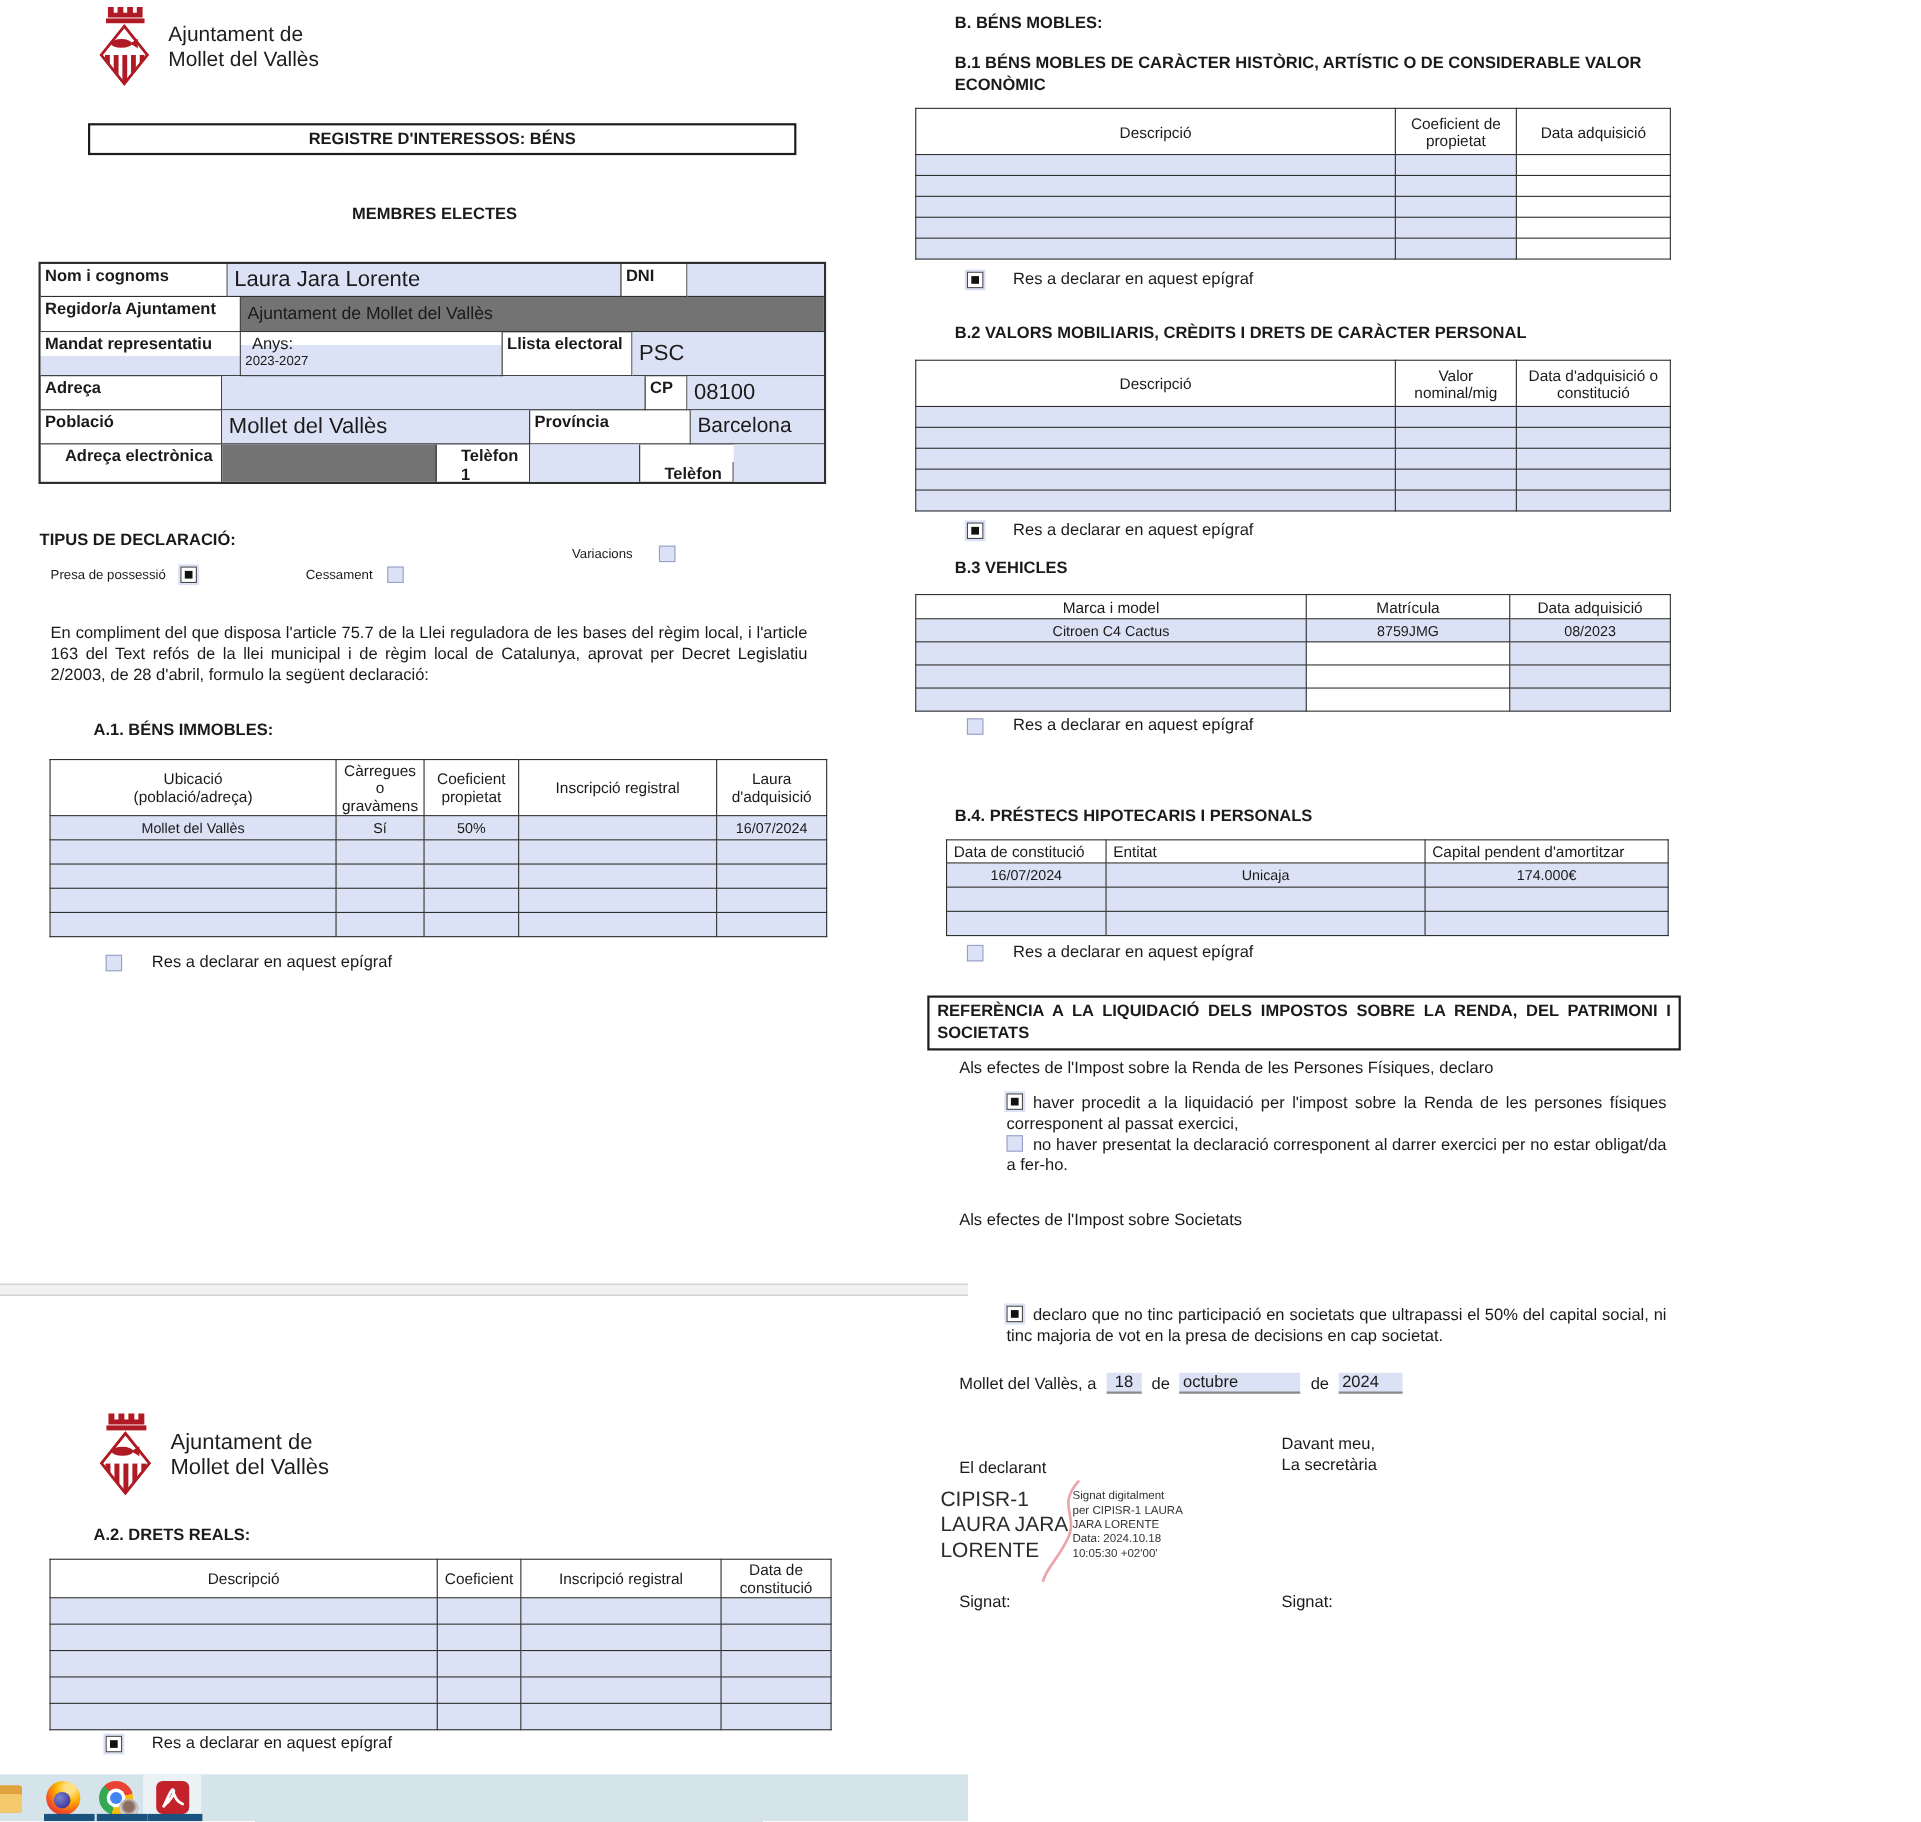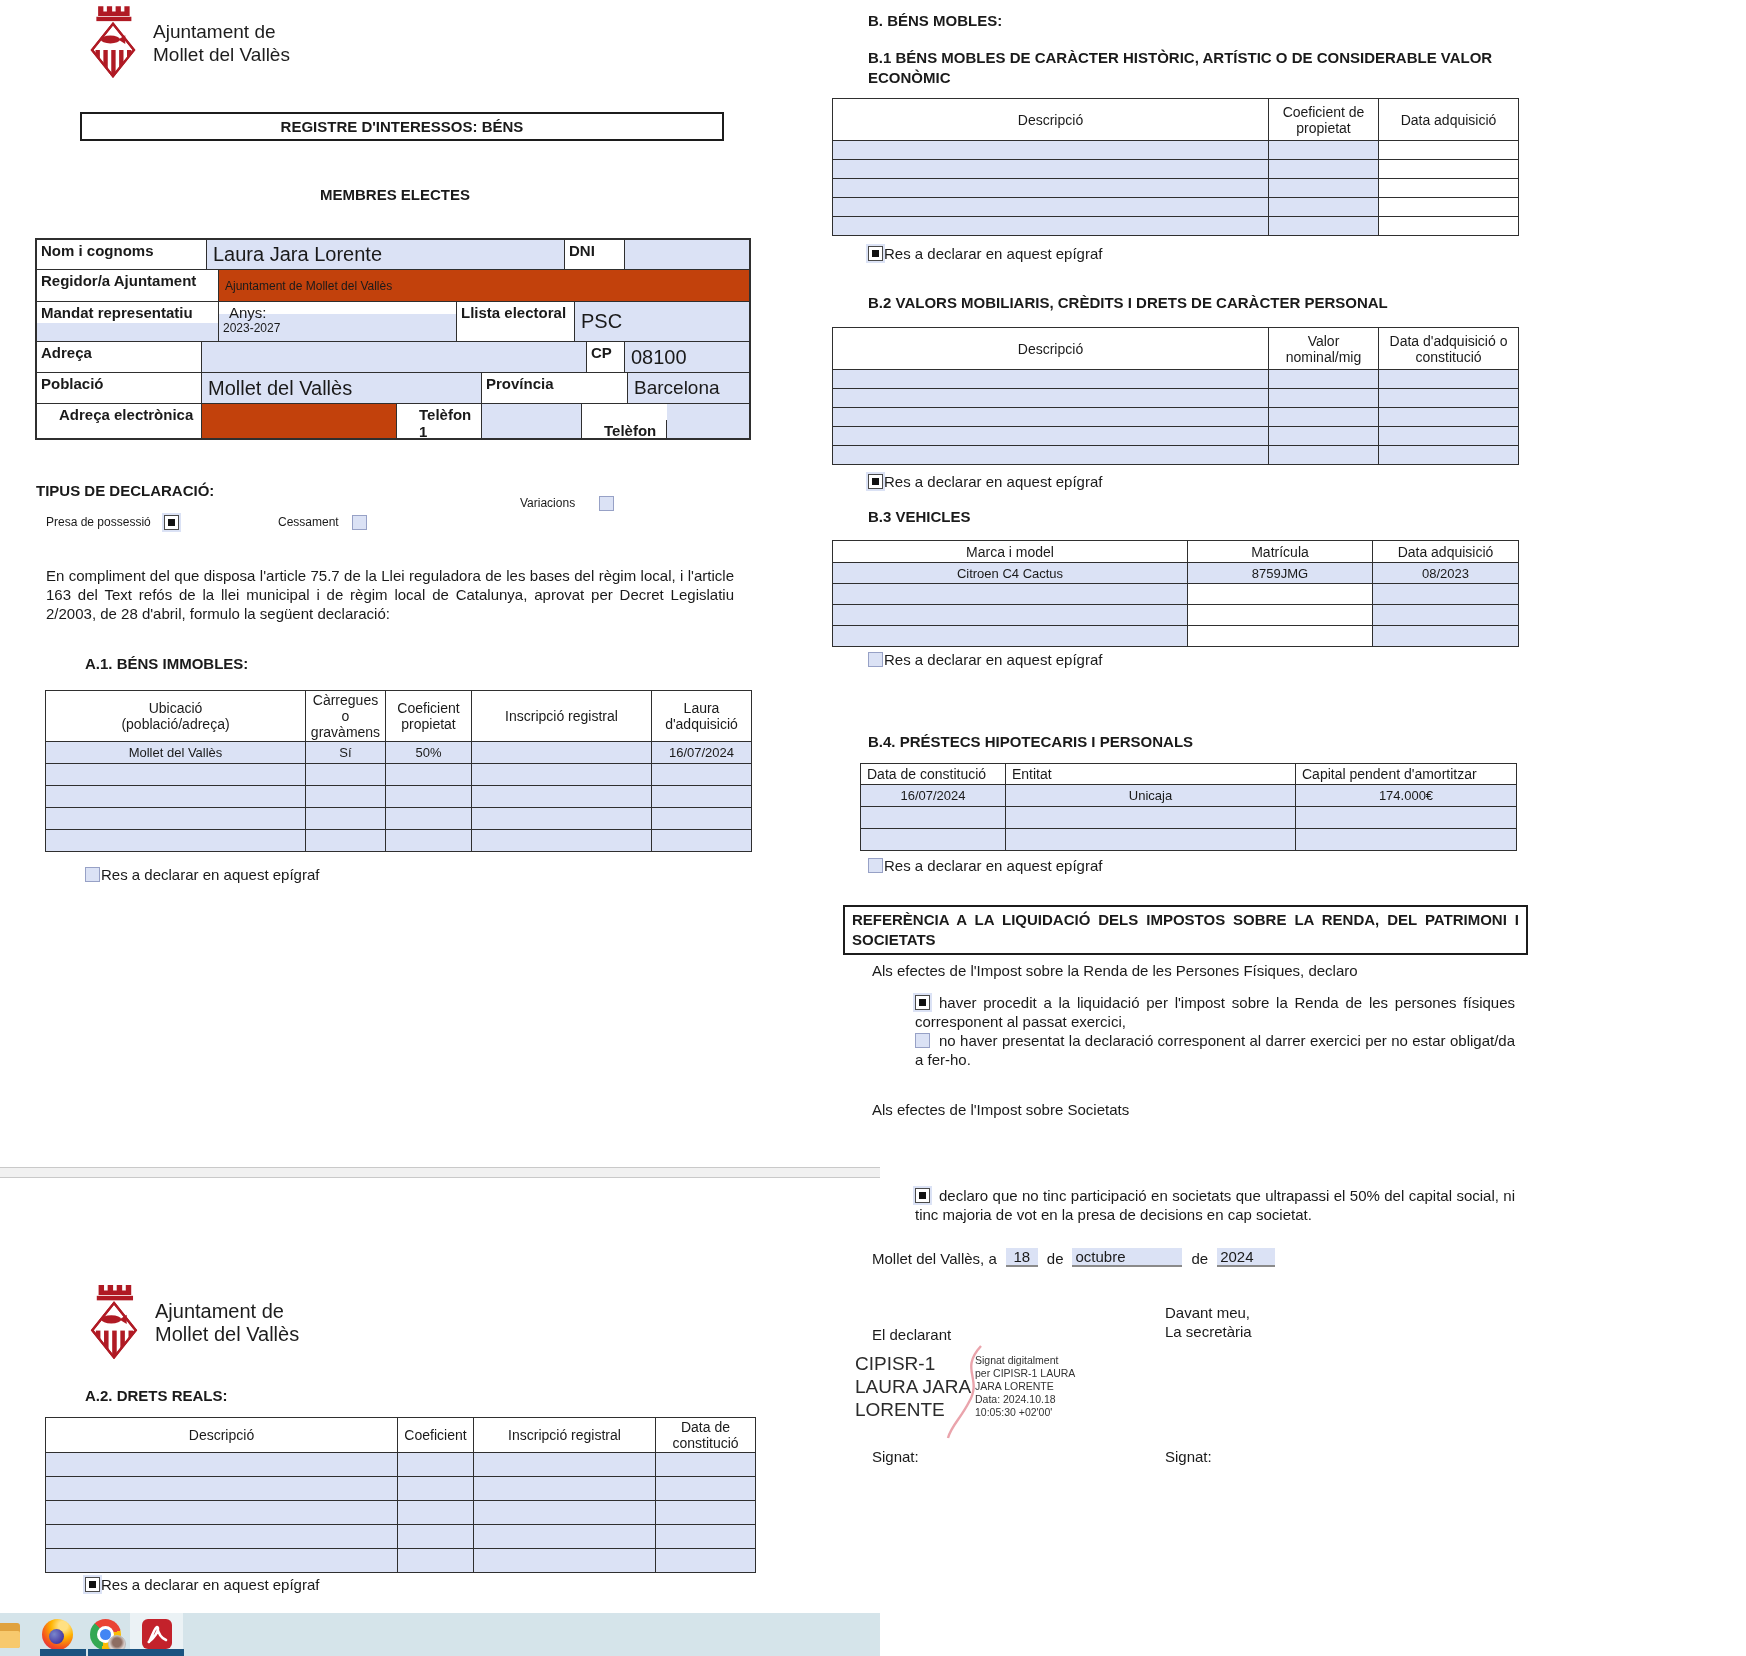--- a/index.html
+++ b/index.html
@@ -17,33 +17,33 @@
 
   
   .itable{border:2px solid #2f2f2f;box-sizing:border-box;}
   .irow{display:flex;}
   .icell{border-right:1.5px solid #2f2f2f;border-bottom:1.5px solid #2f2f2f;box-sizing:border-box;
          display:flex;align-items:center;overflow:hidden;}
   .irow:last-child .icell{border-bottom:none;padding-left:22px;}
   .icell:last-child{border-right:none;}
   .ilabel{font-weight:bold;font-size:15px;padding:2px 4px;align-items:flex-start;}
   .ival{background:#dbe2f5;padding-left:6px;font-size:20px;}
-  .ival.white{background:#c2410c;font-size:12px;}
+  .ival.white{background:#737373;font-size:16px;}
   .grad{background:linear-gradient(#fff 0 55%,#dbe2f5 55% 100%);}
   .anys-cell{position:relative;background:linear-gradient(#fff 0 30%,#dbe2f5 30% 100%);}
   .anys1{position:absolute;top:2px;left:10px;font-size:15px;}
   .anys2{position:absolute;top:19px;left:4px;font-size:12px;}
 
   
   .cb{width:15px;height:15px;box-sizing:border-box;display:inline-block;flex:0 0 auto;
       background:#dbe2f5;border:1px solid #97a1c6;position:relative;}
   .cb.checked{background:#fff;border:1.5px solid #4a4a4a;box-shadow:0 0 0 2px #dbe2f5;}
   .cb.checked::after{content:"";position:absolute;left:3px;top:3px;width:7px;height:7px;background:#111;}
 
-  .res{display:flex;align-items:center;gap:1px;font-size:15px;}
+  .res{display:flex;align-items:flex-end;gap:27px;font-size:15px;margin-left:11px;}
   .topt{display:flex;gap:13px;font-size:12px;}
 
   .para{font-size:15px;line-height:19px;text-align:justify;}
   .sec-head{font-weight:bold;font-size:15px;}
 
   
   .doc-table{border-collapse:collapse;table-layout:fixed;position:absolute;background:#fff;}
   .doc-table th,.doc-table td{border:1.5px solid #2f2f2f;}
   .doc-table th{font-weight:normal;font-size:14px;white-space:pre-line;text-align:center;
                 vertical-align:middle;padding:1px 2px;background:#fff;line-height:16px;}

